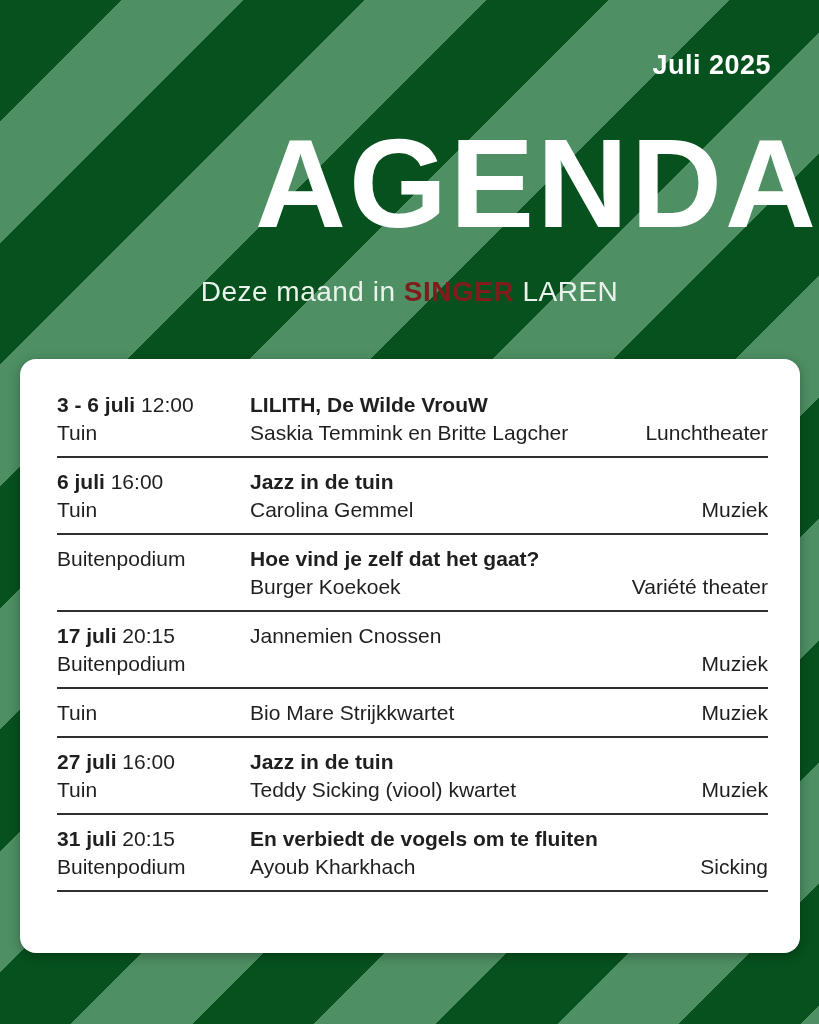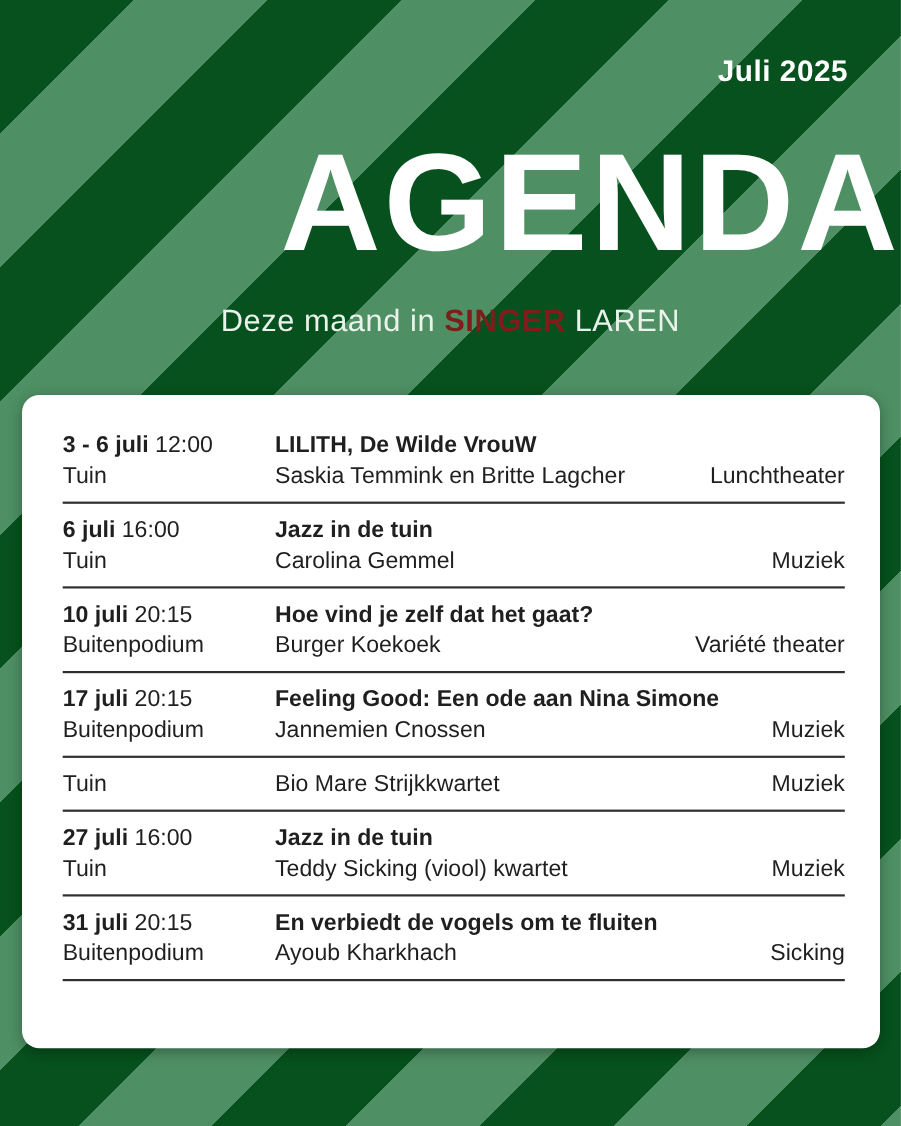--- a/index.html
+++ b/index.html
@@ -123,39 +123,37 @@
       <div class="bold">Jazz in de tuin</div>
       <div>Carolina Gemmel</div>
     </div>
     <div class="col-genre">
       <div>Muziek</div>
     </div>
   </div>
 
   <div class="event-row">
     <div class="col-when">
-      <div><span class="bold">10 juli</span><span> 20:15</span></div>
       <div>Buitenpodium</div>
     </div>
     <div class="col-what">
       <div class="bold">Hoe vind je zelf dat het gaat?</div>
       <div>Burger Koekoek</div>
     </div>
     <div class="col-genre">
       <div>Variété theater</div>
     </div>
   </div>
 
   <div class="event-row">
     <div class="col-when">
       <div><span class="bold">17 juli</span><span> 20:15</span></div>
       <div>Buitenpodium</div>
     </div>
     <div class="col-what">
-      <div class="bold">Feeling Good: Een ode aan Nina Simone</div>
       <div>Jannemien Cnossen</div>
     </div>
     <div class="col-genre">
       <div>Muziek</div>
     </div>
   </div>
 
   <div class="event-row">
     <div class="col-when">
       <div>Tuin</div>

